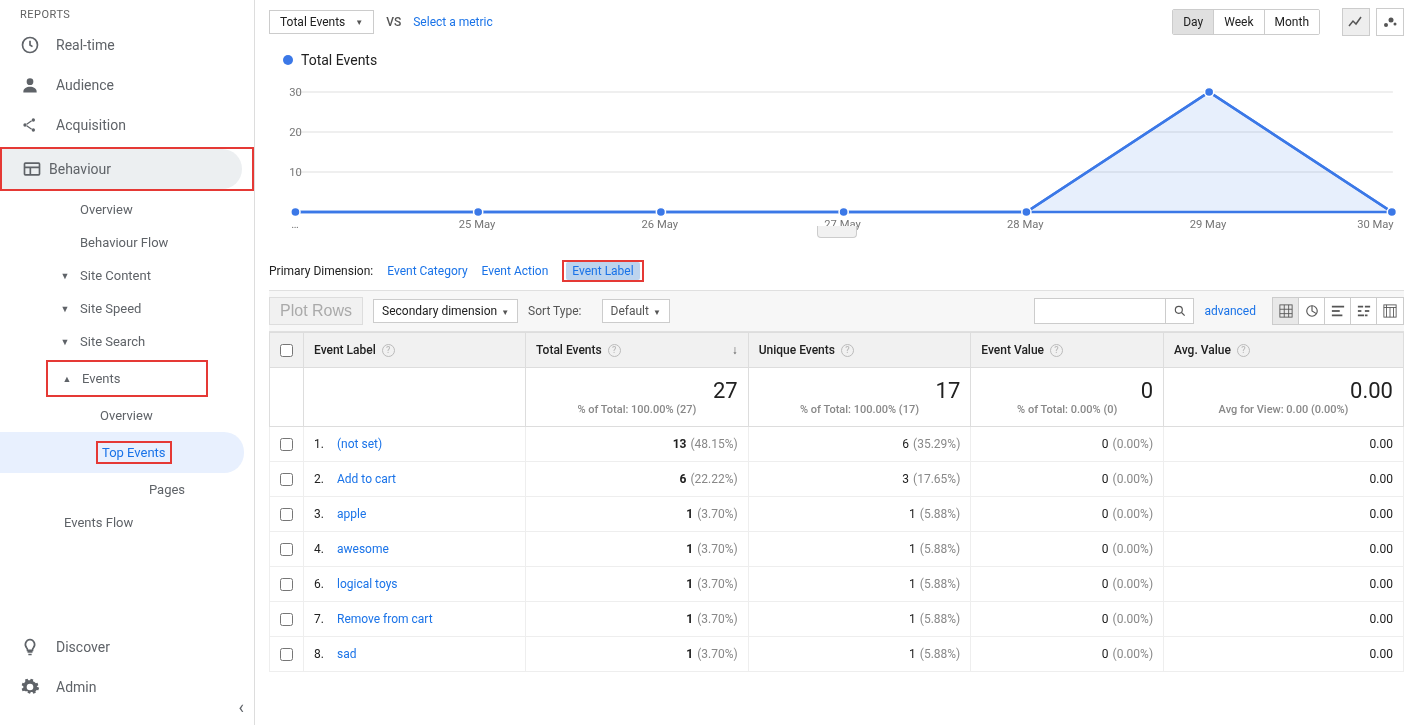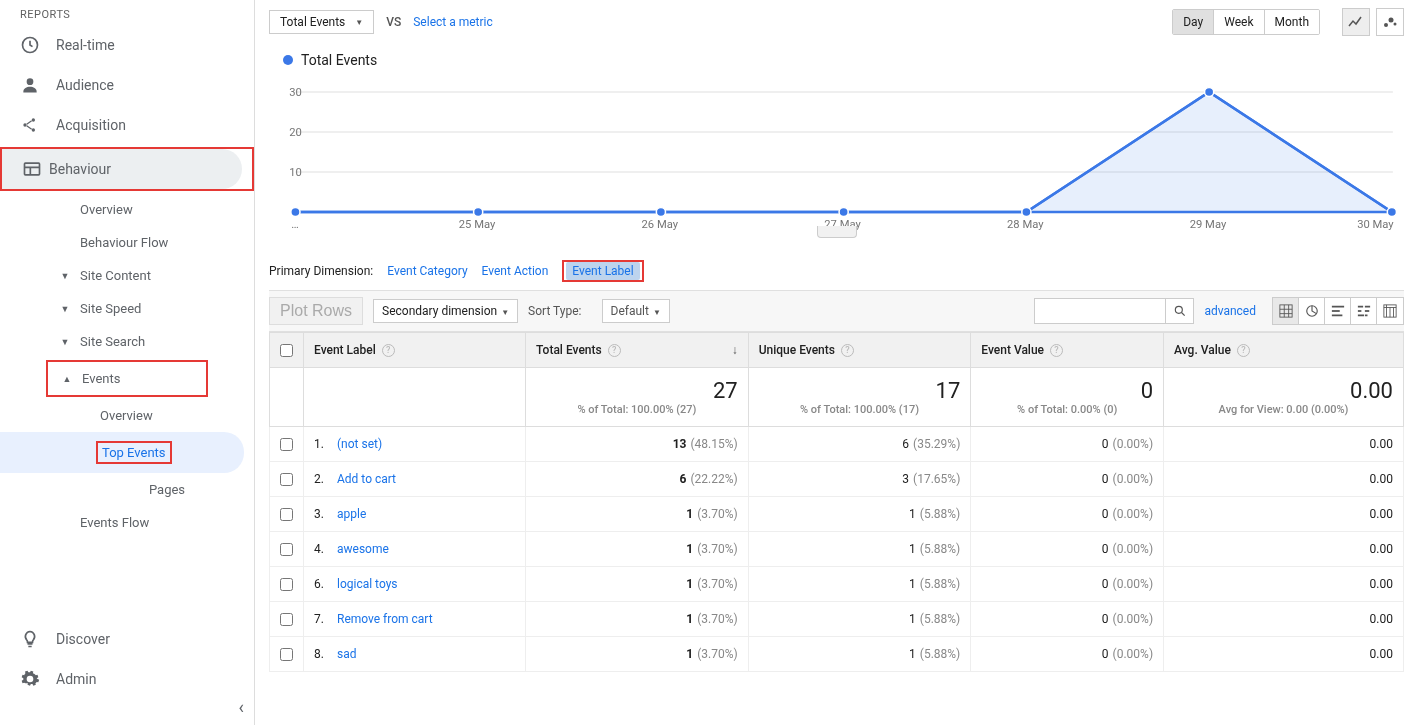--- a/index.html
+++ b/index.html
@@ -9,21 +9,21 @@
   .section-label { font-size: 11px; color: #616161; padding: 8px 20px 4px; letter-spacing: 0.5px; }
   .side-item { display: flex; align-items: center; padding: 10px 20px; color: #5f6368; font-size: 14px; cursor: pointer; gap: 16px; }
   .side-item.active { background: #eceff1; border-radius: 0 22px 22px 0; margin-right: 10px; gap: 7px; }
   .side-sub { padding: 9px 20px 9px 60px; color: #5f6368; font-size: 13px; cursor: pointer; display:flex; align-items:center; gap:10px; }
   .side-sub .caret { width:10px; display:inline-block; text-align:center; font-size:9px; color:#5f6368; }
   .side-sub.lv3 { padding-left: 80px; }
   .side-sub.highlight-row { background:#e8f0fe; border-radius:0 20px 20px 0; margin-right:10px; }
   .side-icon { width: 20px; height: 20px; display:flex; align-items:center; justify-content:center; }
   .red-box { border: 2px solid #e53935; }
   .blue-txt { color: #1a73e8; }
-  .bottom-items { margin-top: auto; padding-bottom: 26px; }
+  .bottom-items { margin-top: auto; padding-bottom: 18px; }
   .collapse-arrow { position:absolute; bottom:8px; right:10px; color:#5f6368; font-size:18px; cursor:pointer; }
 
   .main { flex: 1; padding: 8px 14px 0 14px; position: relative; }
   .toolbar { display:flex; align-items:center; gap:12px; }
   .select-pill { border:1px solid #ccc; background:#fff; padding:4px 10px; font-size:12px; display:flex; align-items:center; gap:6px; cursor:pointer; }
   .caret-dn::after { content:"▼"; font-size:8px; color:#555; margin-left:4px; }
   .link { color:#1a73e8; cursor:pointer; font-size:12px; }
   .time-group { margin-left:auto; display:flex; border:1px solid #ccc; border-radius:2px; overflow:hidden; }
   .time-btn { padding:5px 10px; font-size:12px; border-right:1px solid #ccc; cursor:pointer; background:#fff; }
   .time-btn:last-child { border-right:none; }
@@ -155,21 +155,21 @@
         <span>Overview</span>
       </div>
 
     <div class="side-sub lv3 highlight-row" style="padding-left:96px;">
       <span class="red-box" style="padding:2px 4px;"><span class="blue-txt">Top Events</span></span>
     </div>
 
     <div class="side-sub lv3" style="padding-left:100px;justify-content:center;">
         <span>Pages</span>
       </div>
-    <div class="side-sub lv3" style="padding-left:80px;">
+    <div class="side-sub lv3" style="padding-left:64px;">
         <span>Events Flow</span>
       </div>
 
     <div class="bottom-items">
       <div class="side-item">
         <span class="side-icon">
           <svg width="20" height="20" viewBox="0 0 24 24" fill="none" stroke="#5f6368" stroke-width="2">
               <path d="M9 18h6M10 21h4M12 3a6 6 0 0 0-4 10c1 1 1 2 1 3h6c0-1 0-2 1-3a6 6 0 0 0-4-10z"></path>
             </svg>
         </span>

